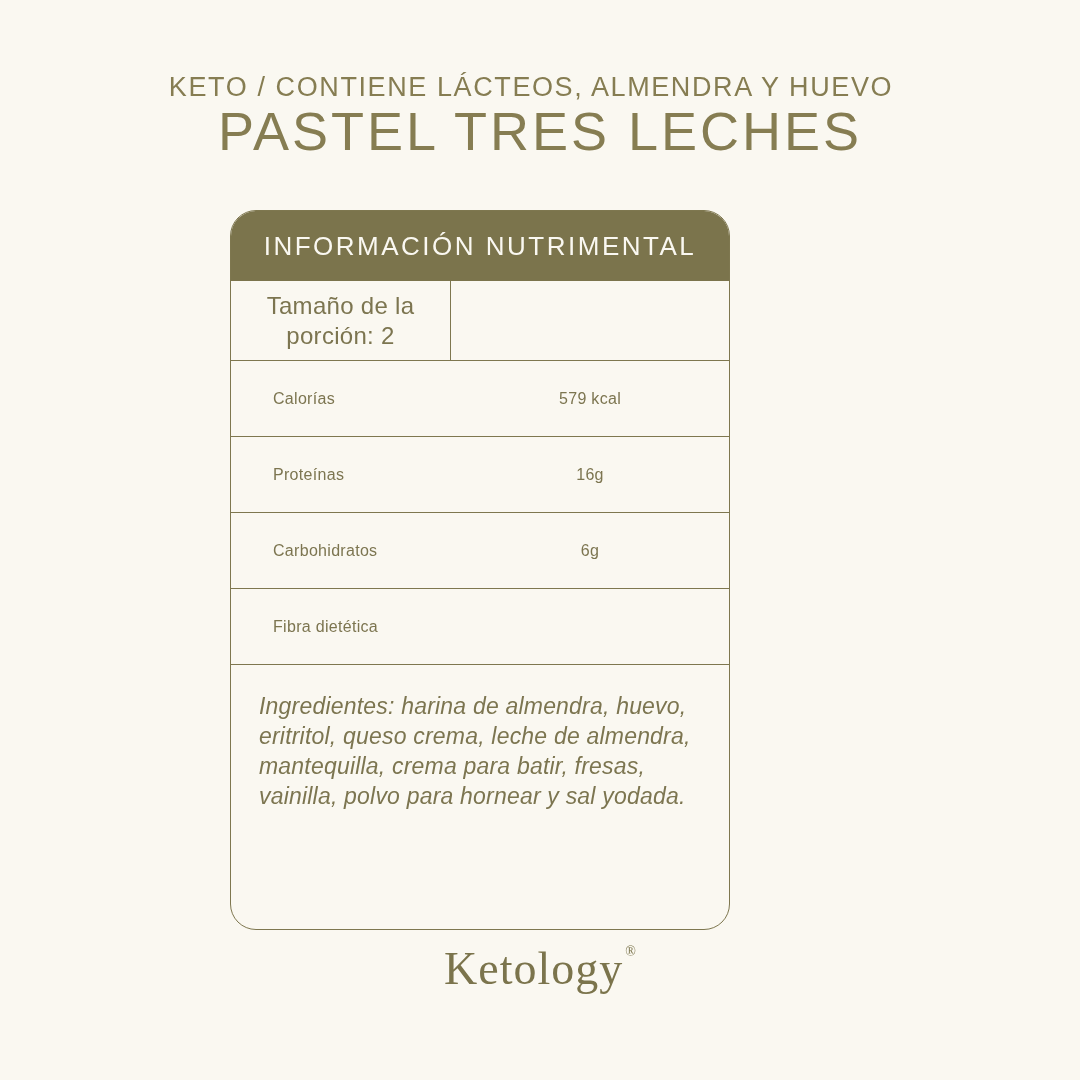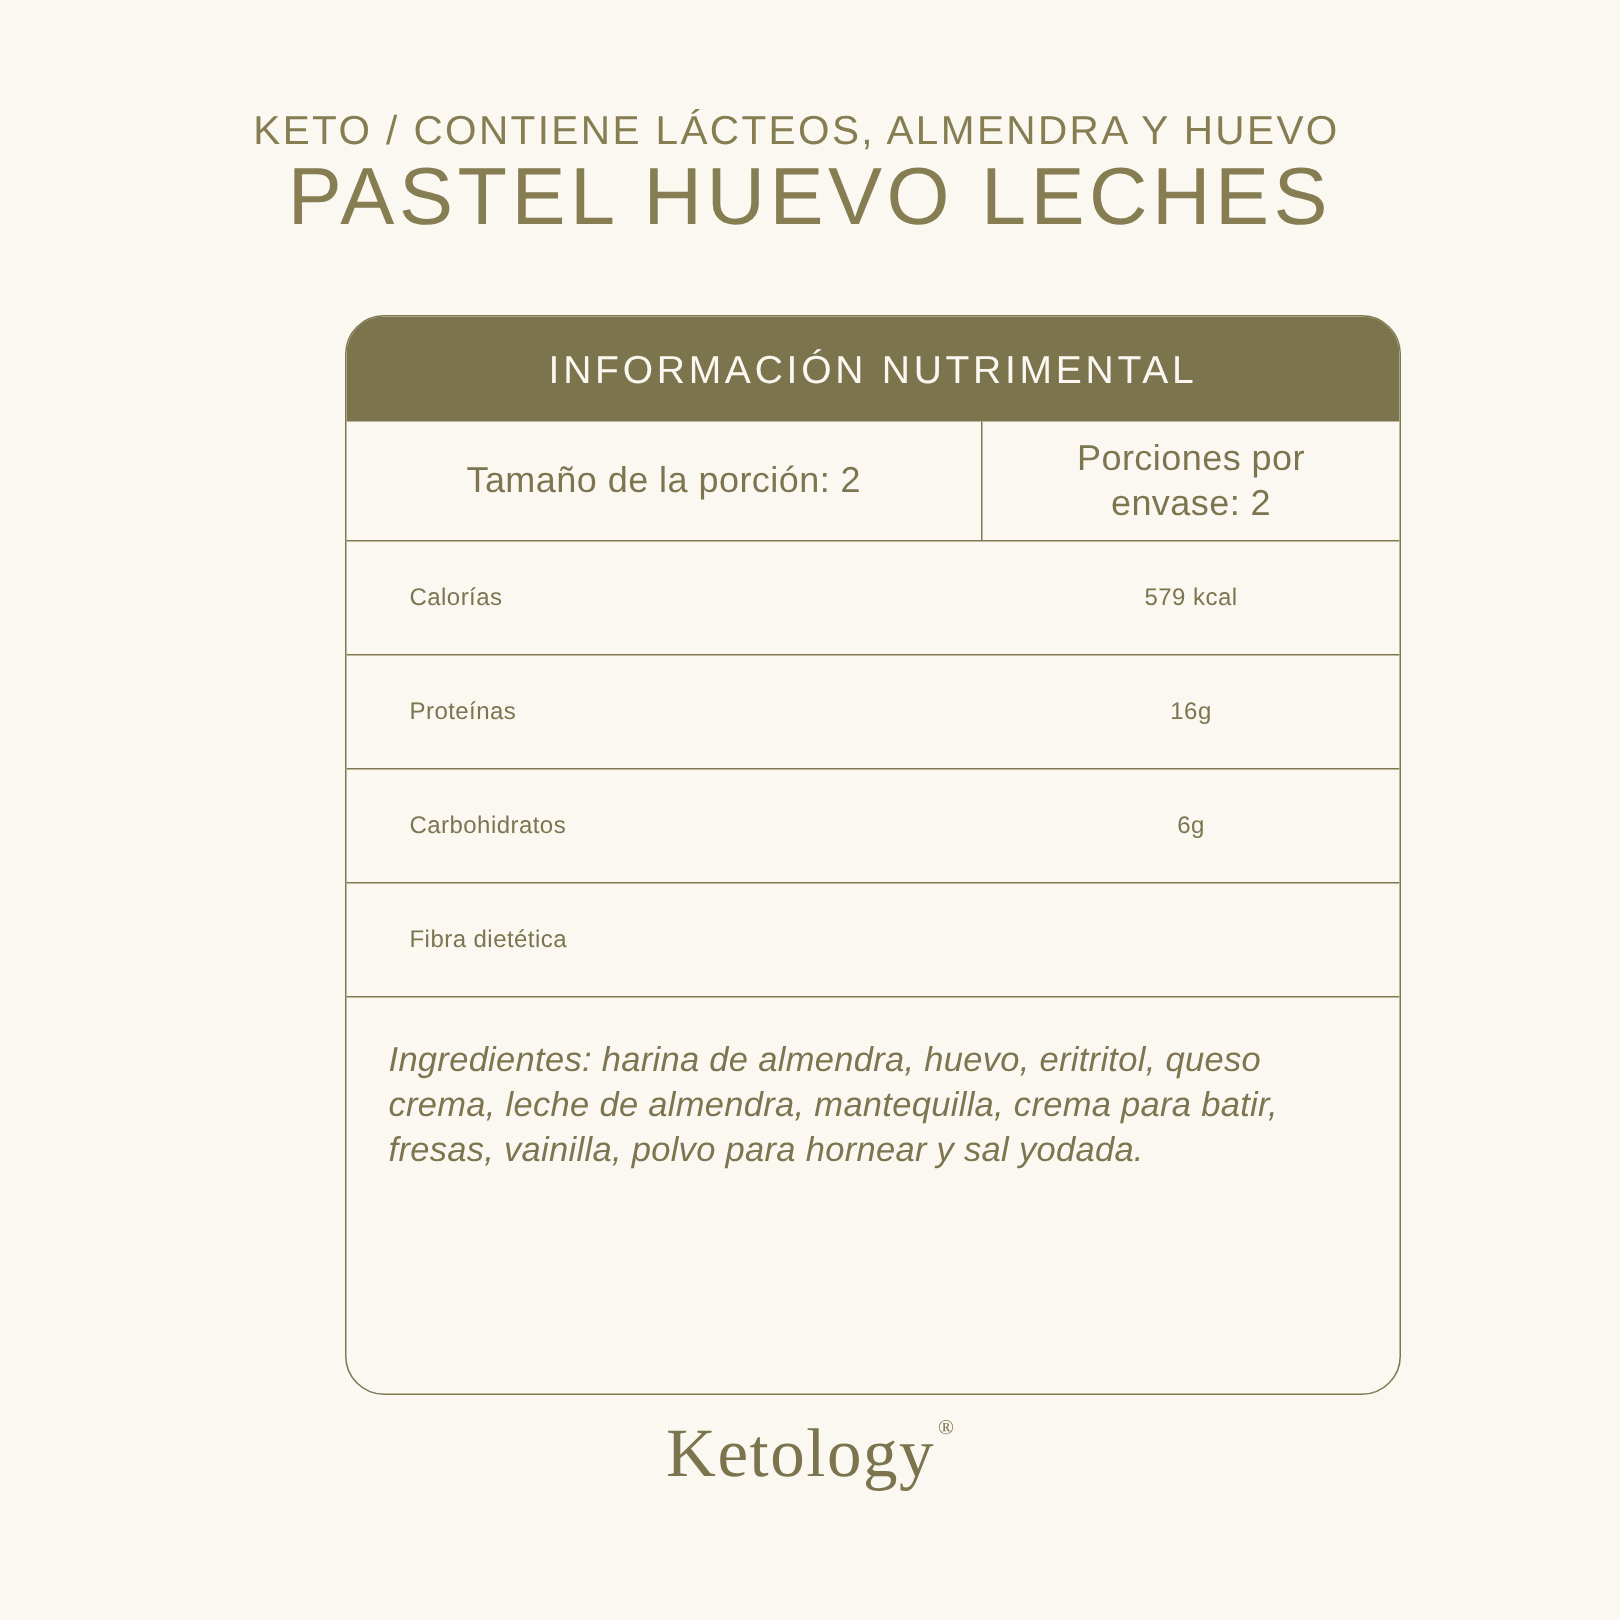--- a/index.html
+++ b/index.html
@@ -37,21 +37,21 @@
     font-size:54px;
     font-weight:500;
     letter-spacing:3px;
     color:var(--title);
     line-height:1;
   }
 
   .panel{
     position:absolute;
     left:230px;top:210px;
-    width:704px;height:720px;
+    width:500px;height:720px;
     border:1.5px solid var(--border);
     border-radius:26px;
     overflow:hidden;
     display:flex;
     flex-direction:column;
     background:var(--bg);
   }
   .panel-header{
     height:70px;
     flex:0 0 70px;
@@ -119,29 +119,28 @@
     margin-left:2px;
   }
 </style>
 </head>
 <body>
 
 <div class="canvas">
 
   <div class="kicker">KETO / CONTIENE LÁCTEOS, ALMENDRA Y HUEVO</div>
 
-  <h1 class="title">PASTEL HUEVO LECHES</h1>
+  <h1 class="title">PASTEL TRES LECHES</h1>
 
   <section class="panel">
 
     <div class="panel-header">INFORMACIÓN NUTRIMENTAL</div>
 
     <div class="serving-row">
       <div class="serving-cell left">Tamaño de la porción: 2</div>
-      <div class="serving-cell right">Porciones por envase: 2</div>
     </div>
 
     <div class="nutrient-row">
       <div class="nutrient-label">Calorías</div>
       <div class="nutrient-value">579 kcal</div>
     </div>
 
     <div class="nutrient-row">
       <div class="nutrient-label">Proteínas</div>
       <div class="nutrient-value">16g</div>

